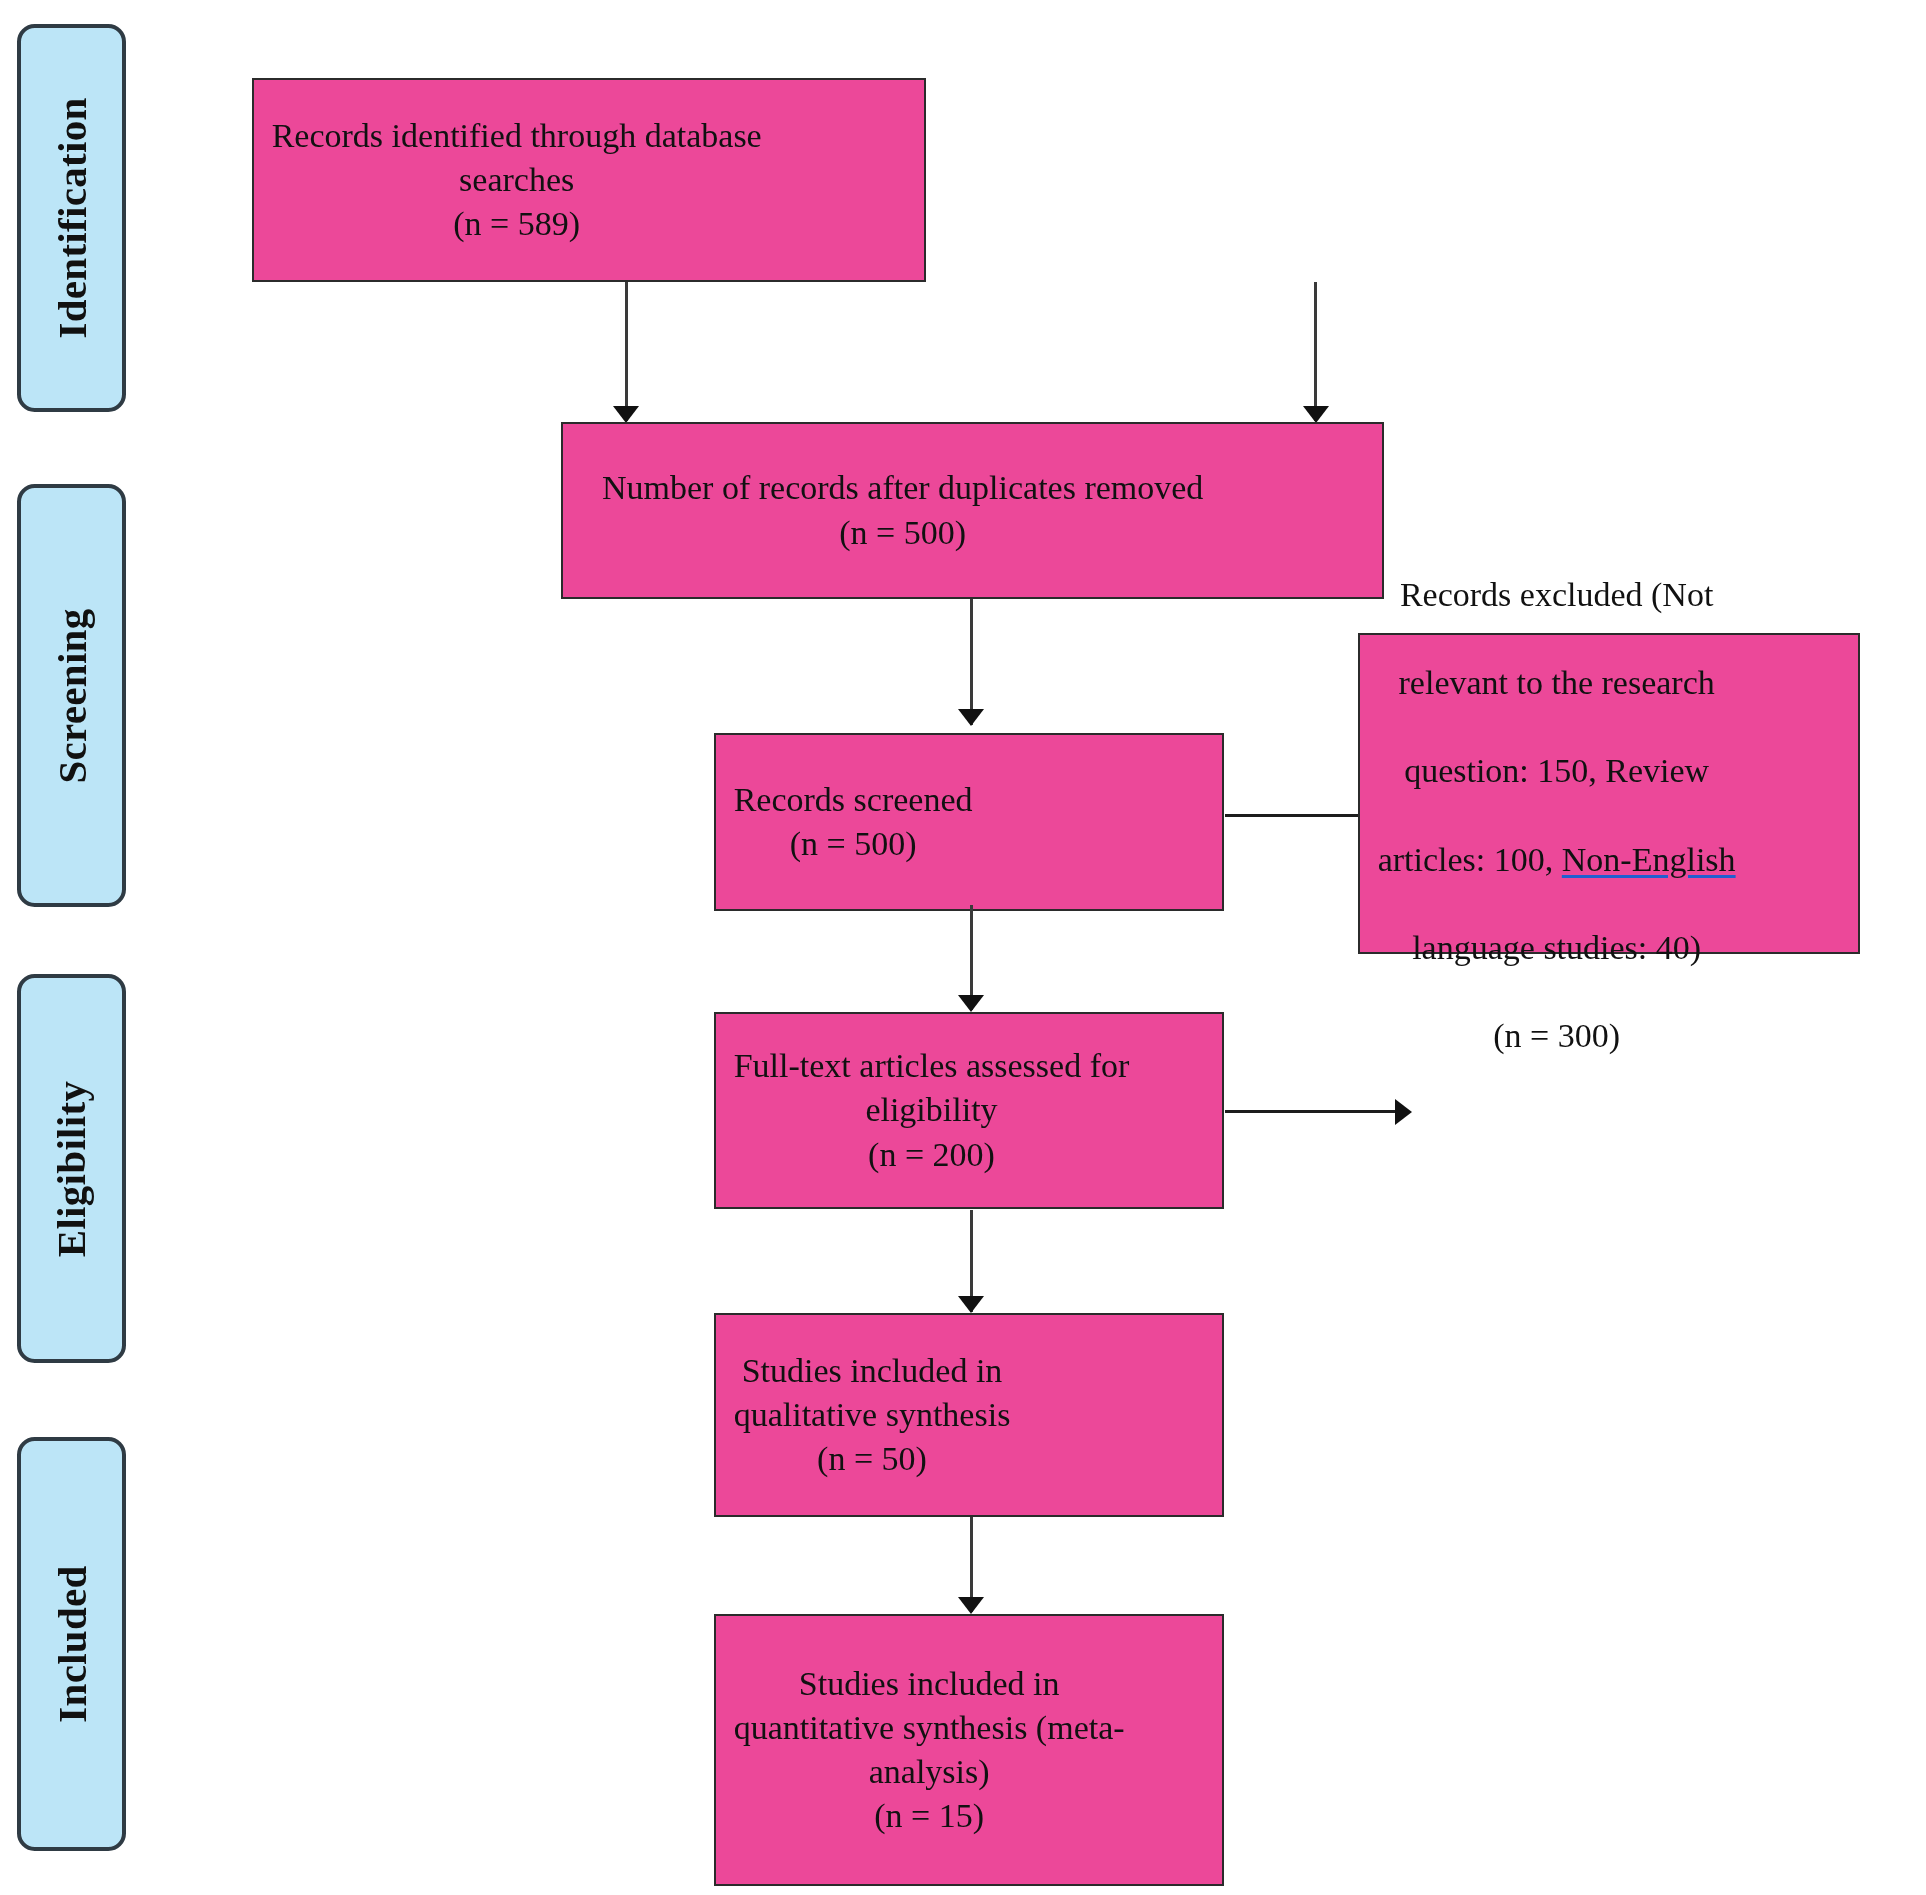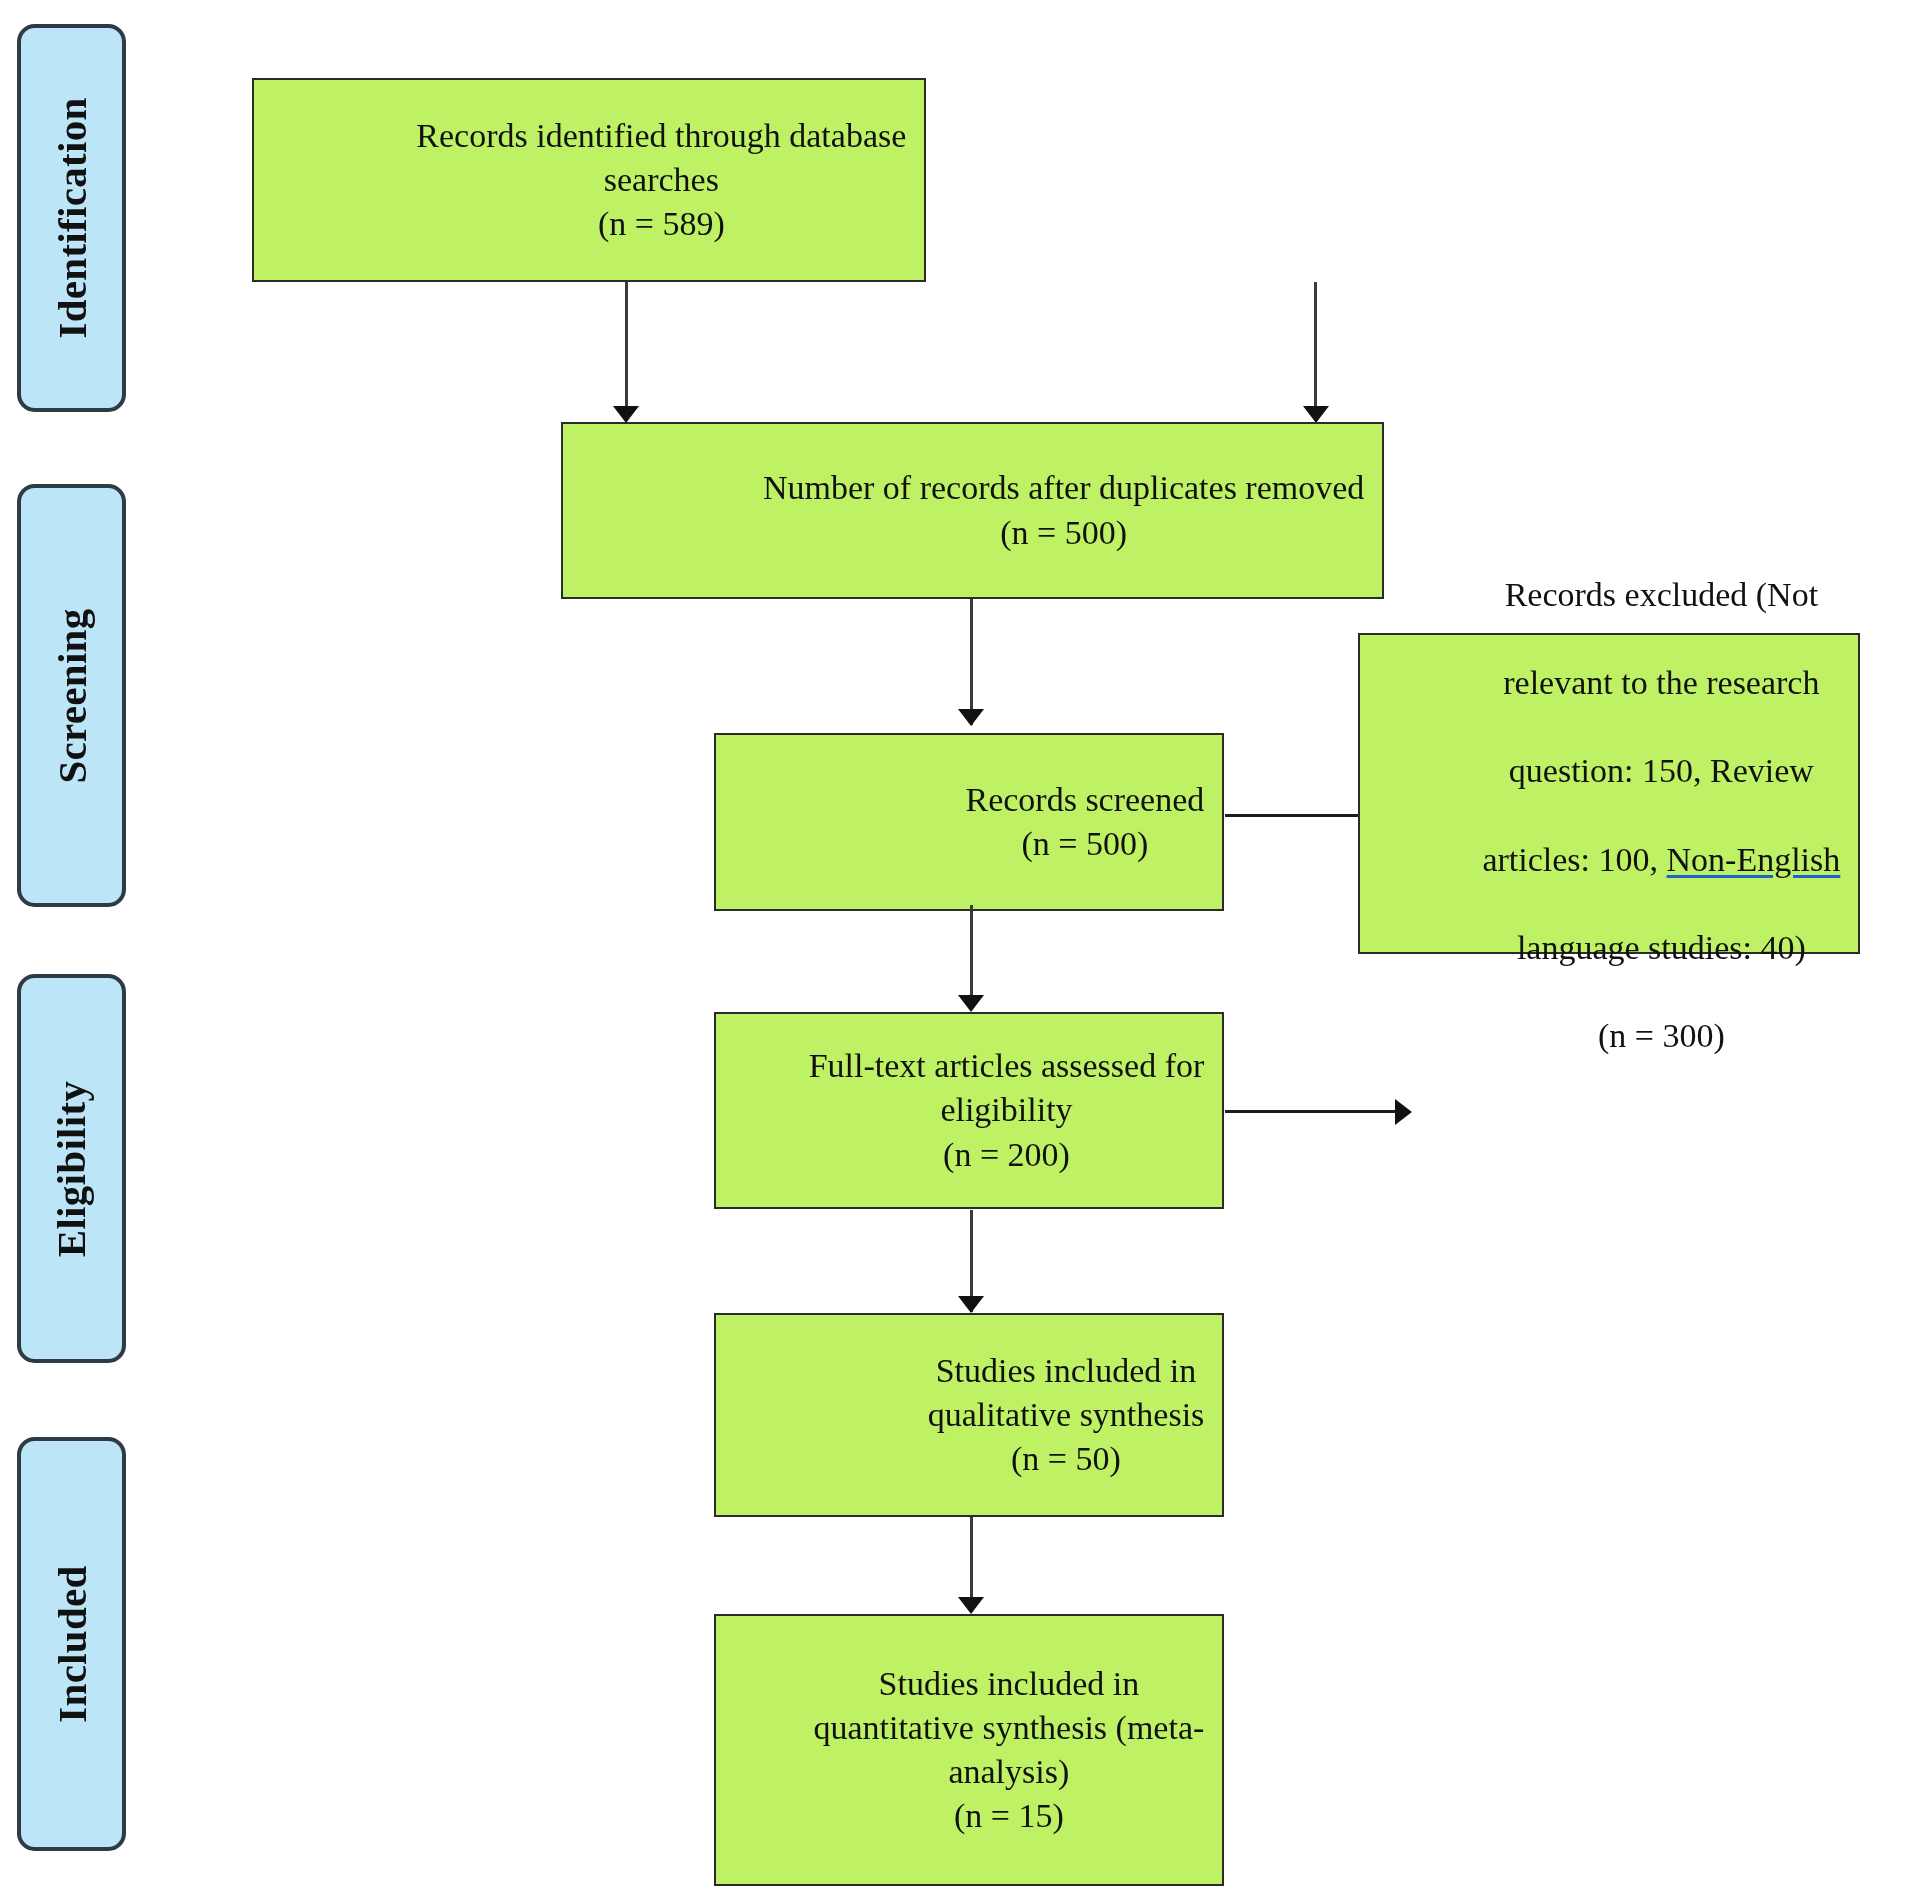--- a/index.html
+++ b/index.html
@@ -23,23 +23,23 @@
     font-weight:700;
     letter-spacing:0.3px;
     color:#111;
     font-family:"Liberation Serif","DejaVu Serif",serif;
   }
 
   
   .flow-box{
     position:absolute;
     box-sizing:border-box;
-    background:#bef264;
+    background:#ec4899;
     border:2.7px solid #2b2b2b;
-    display:flex;align-items:center;justify-content:flex-end;
+    display:flex;align-items:center;justify-content:flex-start;
     padding:9.5px 17.7px;
   }
   .flow-box .box-text{
     text-align:center;
     font-size:34px;
     line-height:1.30;
     color:#111;
     white-space:pre-line;
     font-family:"Liberation Serif","DejaVu Serif",serif;
   }

